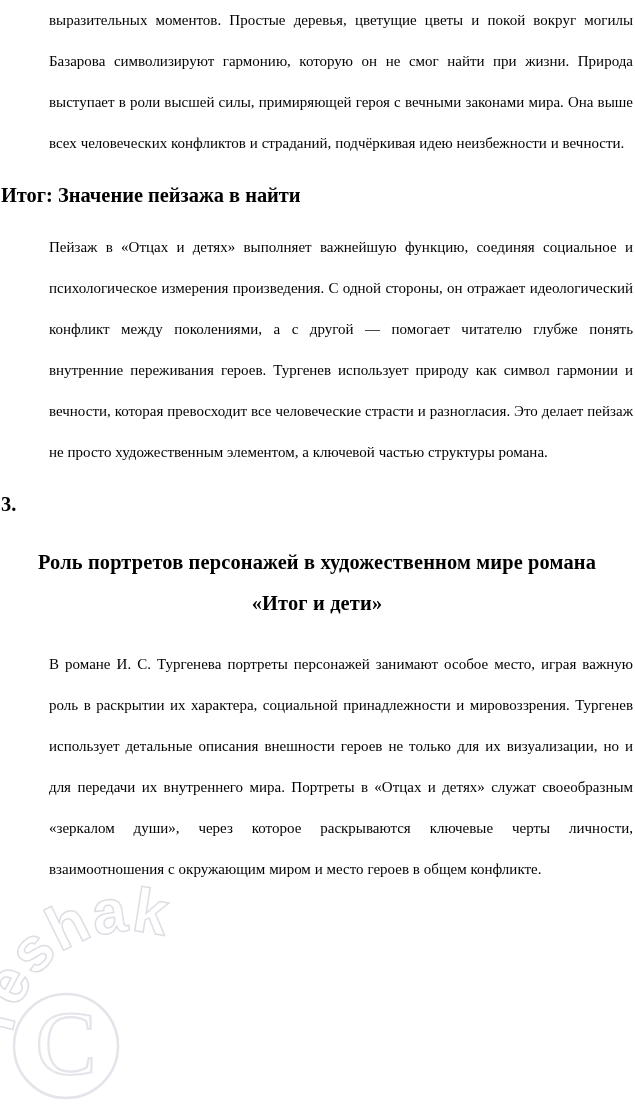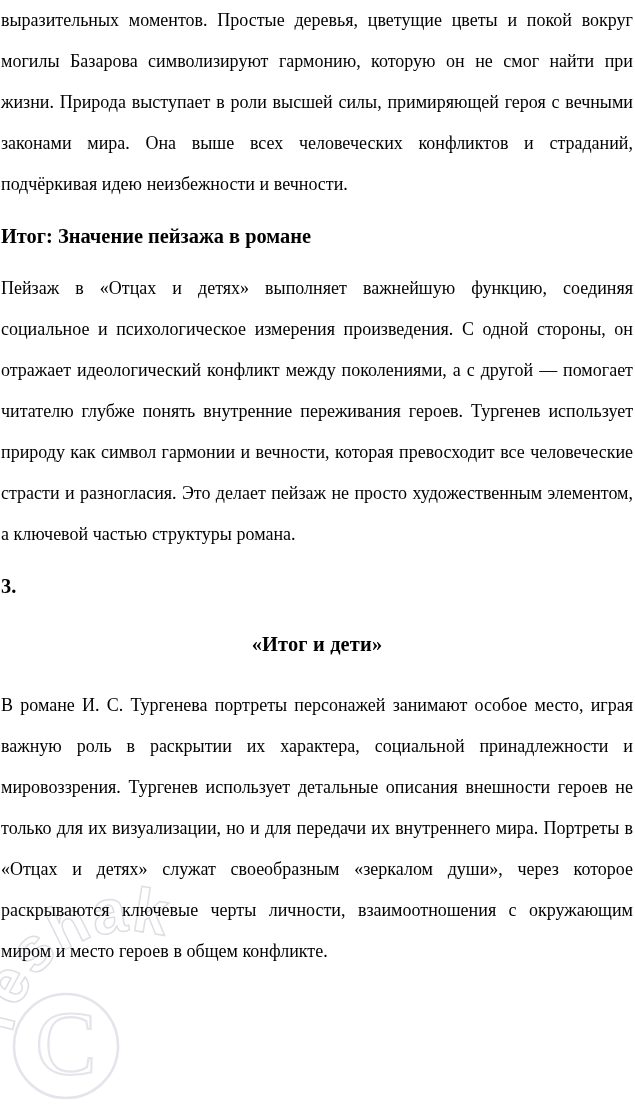--- a/index.html
+++ b/index.html
@@ -36,27 +36,28 @@
     z-index: 0;
     opacity: 0.55;
   }
   .watermark svg { display: block; overflow: visible; }
 
   
   .para {
     position: relative;
     z-index: 2;
     margin: 0;
-    font-size: 18px;
+    font-size: 15px;
     line-height: 41px;
     text-align: justify;
     text-justify: inter-word;
     -webkit-hyphens: none;
     hyphens: none;
     word-spacing: 0.1px;
+    padding-left: 48px;
   }
   .para.last-line-left { text-align-last: left; }
 
   .heading-left {
     position: relative;
     z-index: 2;
     margin: 0;
     font-size: 20.4px;
     line-height: 41px;
     font-weight: bold;
@@ -103,32 +104,33 @@
       </text>
       <circle cx="72" cy="128" r="52" fill="none" stroke="#cfcfdb" stroke-width="2.6"></circle>
       <text x="72" y="156" text-anchor="middle" font-family="'Liberation Serif', serif" font-size="92" fill="none" stroke="#cfcfdb" stroke-width="2.2">C</text>
     </svg>
   </div>
 
   <p class="para last-line-left">выразительных моментов. Простые деревья, цветущие цветы и покой вокруг могилы Базарова символизируют гармонию, которую он не смог найти при жизни. Природа выступает в роли высшей силы, примиряющей героя с вечными законами мира. Она выше всех человеческих конфликтов и страданий, подчёркивая идею неизбежности и вечности.</p>
 
   <div class="gap-sm"></div>
 
-  <h2 class="heading-left">Итог: Значение пейзажа в романе</h2>
+  <h2 class="heading-left">Итог: Значение пейзажа в найти</h2>
 
   <div class="gap-sm"></div>
 
   <p class="para last-line-left">Пейзаж в «Отцах и детях» выполняет важнейшую функцию, соединяя социальное и психологическое измерения произведения. С одной стороны, он отражает идеологический конфликт между поколениями, а с другой — помогает читателю глубже понять внутренние переживания героев. Тургенев использует природу как символ гармонии и вечности, которая превосходит все человеческие страсти и разногласия. Это делает пейзаж не просто художественным элементом, а ключевой частью структуры романа.</p>
 
   <div class="gap-sm"></div>
 
   <p class="section-number">3.</p>
 
   <div class="gap-md"></div>
 
+  <h2 class="heading-center">Роль портретов персонажей в художественном мире романа</h2>
 
   <h2 class="heading-center">«Итог и дети»</h2>
 
   <div class="gap-lg"></div>
 
   <p class="para last-line-left">В романе И. С. Тургенева портреты персонажей занимают особое место, играя важную роль в раскрытии их характера, социальной принадлежности и мировоззрения. Тургенев использует детальные описания внешности героев не только для их визуализации, но и для передачи их внутреннего мира. Портреты в «Отцах и детях» служат своеобразным «зеркалом души», через которое раскрываются ключевые черты личности, взаимоотношения с окружающим миром и место героев в общем конфликте.</p>
 
 </div>
 
 </body></html>

